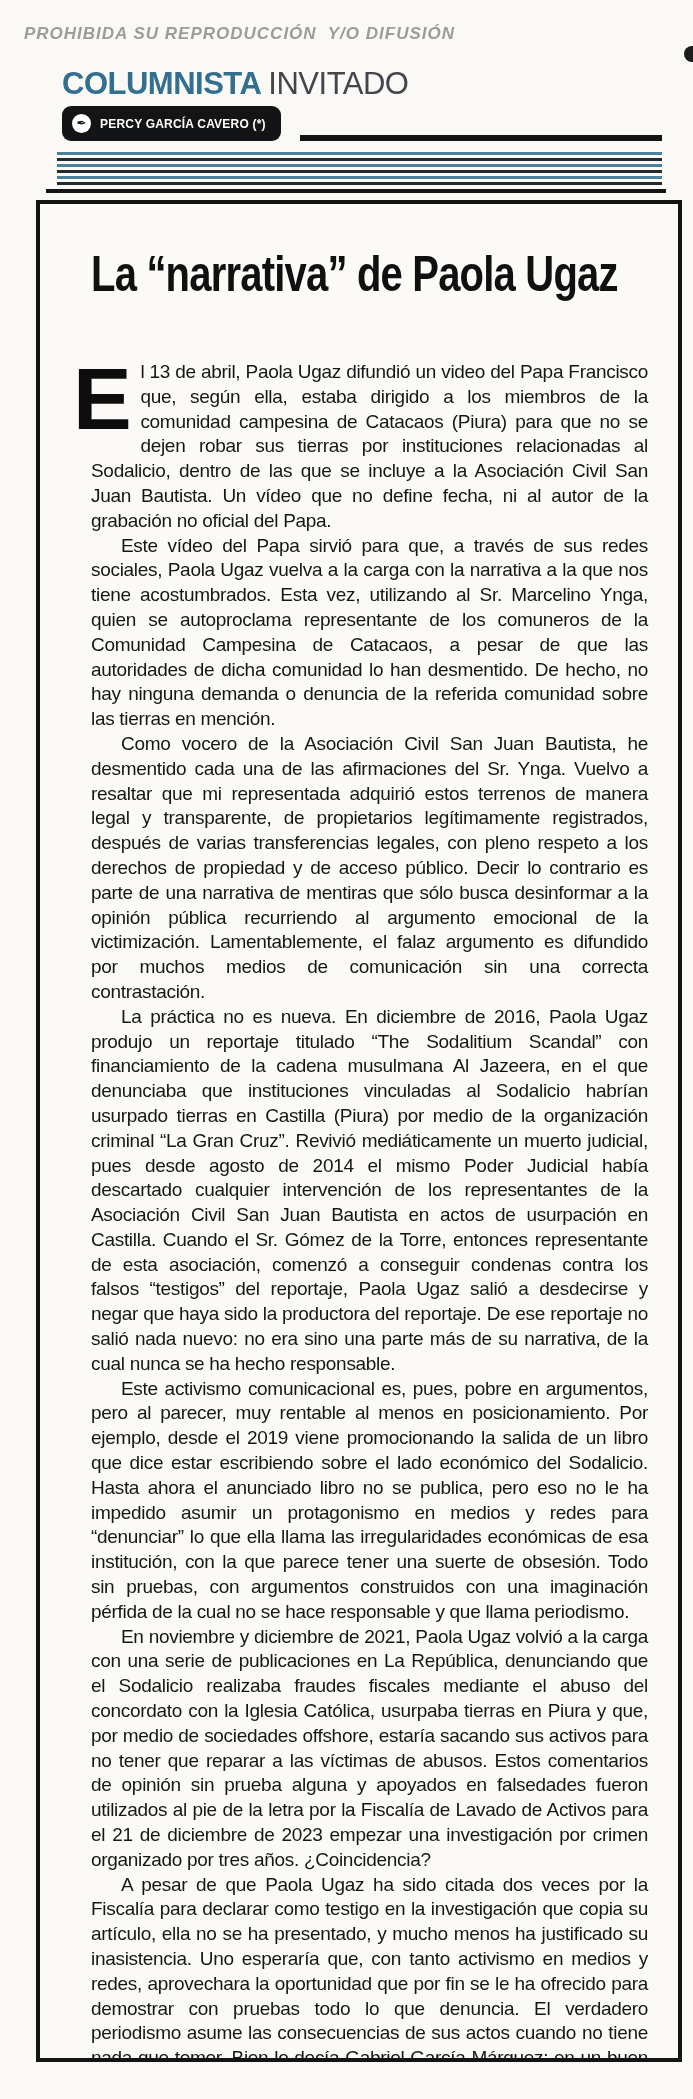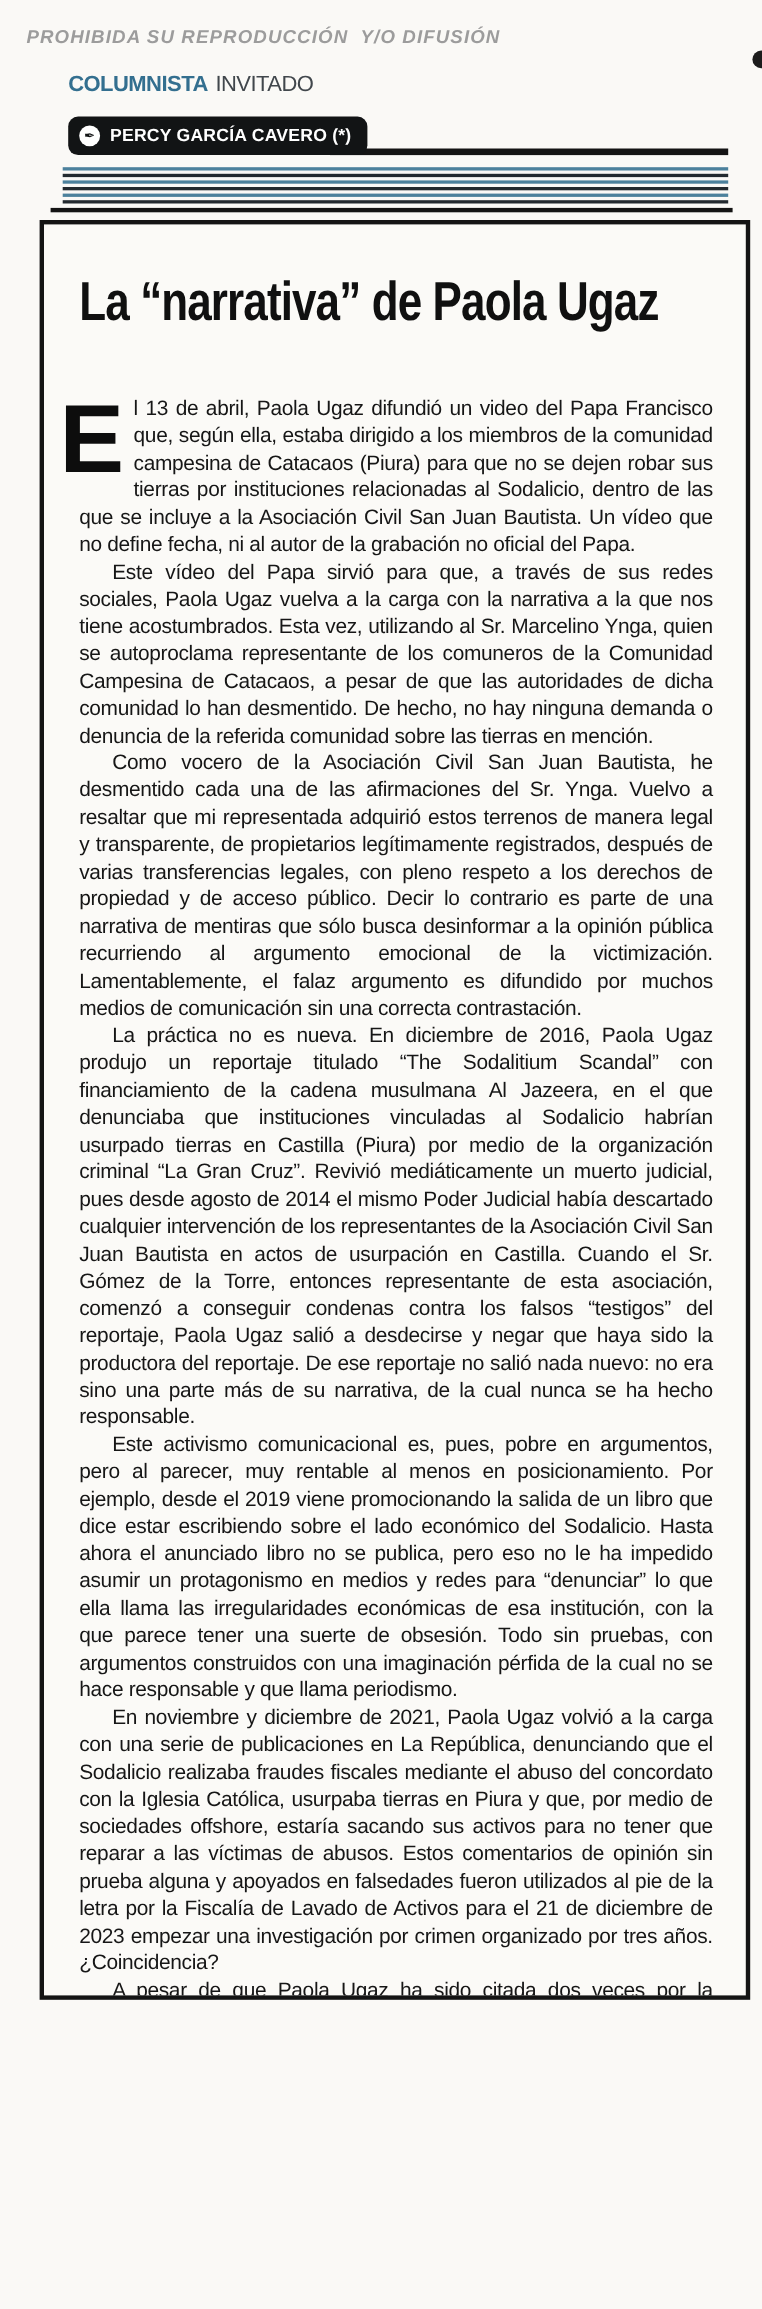--- a/index.html
+++ b/index.html
@@ -17,58 +17,58 @@
     font-size:17px;letter-spacing:1px;
     color:#9c9c9c;white-space:pre;
   }
   .corner-dot{
     position:absolute;right:-7px;top:46px;
     width:16px;height:16px;border-radius:50%;
     background:#1c1c1c;
   }
   .kicker{
     position:absolute;left:62px;top:66px;
-    font-size:20px;letter-spacing:-0.5px;white-space:nowrap;
+    font-size:31px;letter-spacing:-0.5px;white-space:nowrap;
   }
   .kicker-primary{color:#336f8f;font-weight:bold;}
   .kicker-secondary{color:#41474c;font-weight:400;margin-left:7px;}
   .author-badge{
     position:absolute;left:62px;top:106px;
     height:35px;box-sizing:border-box;
     display:inline-flex;align-items:center;
     background:#121415;color:#fff;
     border-radius:9px;padding:0 15px 0 10px;
     z-index:2;
   }
   .badge-icon{
     width:19px;height:19px;border-radius:50%;
     background:#fff;color:#121415;
     display:flex;align-items:center;justify-content:center;
     font-size:12px;line-height:19px;margin-right:9px;
   }
   .badge-text{
-    font-weight:bold;font-size:16px;letter-spacing:0.2px;white-space:nowrap;
+    font-weight:bold;font-size:12px;letter-spacing:0.2px;white-space:nowrap;
   }
   .badge-rule{
     position:absolute;left:300px;top:135px;
     width:362px;height:6px;background:#141414;z-index:1;
   }
   .stripes{position:absolute;left:57px;top:152px;width:605px;}
   .stripes .stripe{display:block;height:2.6px;margin-bottom:3.4px;}
   .stripe.blue{background:#4c819c;}
   .stripe.dark{background:#232a2f;}
   .heavy-rule{
     position:absolute;left:46px;top:189px;
     width:620px;height:4px;background:#141414;
   }
   .article-box{
     position:absolute;left:36px;top:200px;
-    width:646px;height:1618px;box-sizing:border-box;
+    width:646px;height:1862px;box-sizing:border-box;
     border:4px solid #141414;
-    padding:42px 30px 0 32px;
+    padding:42px 30px 0 51px;
     overflow:hidden;
     background:#fbfaf7;
   }
   .title{
     margin:0 0 58px 0;
     font-size:50px;line-height:56px;
     font-weight:bold;color:#101010;
     letter-spacing:-1px;white-space:nowrap;
     transform:scaleX(0.8);transform-origin:left center;
   }

